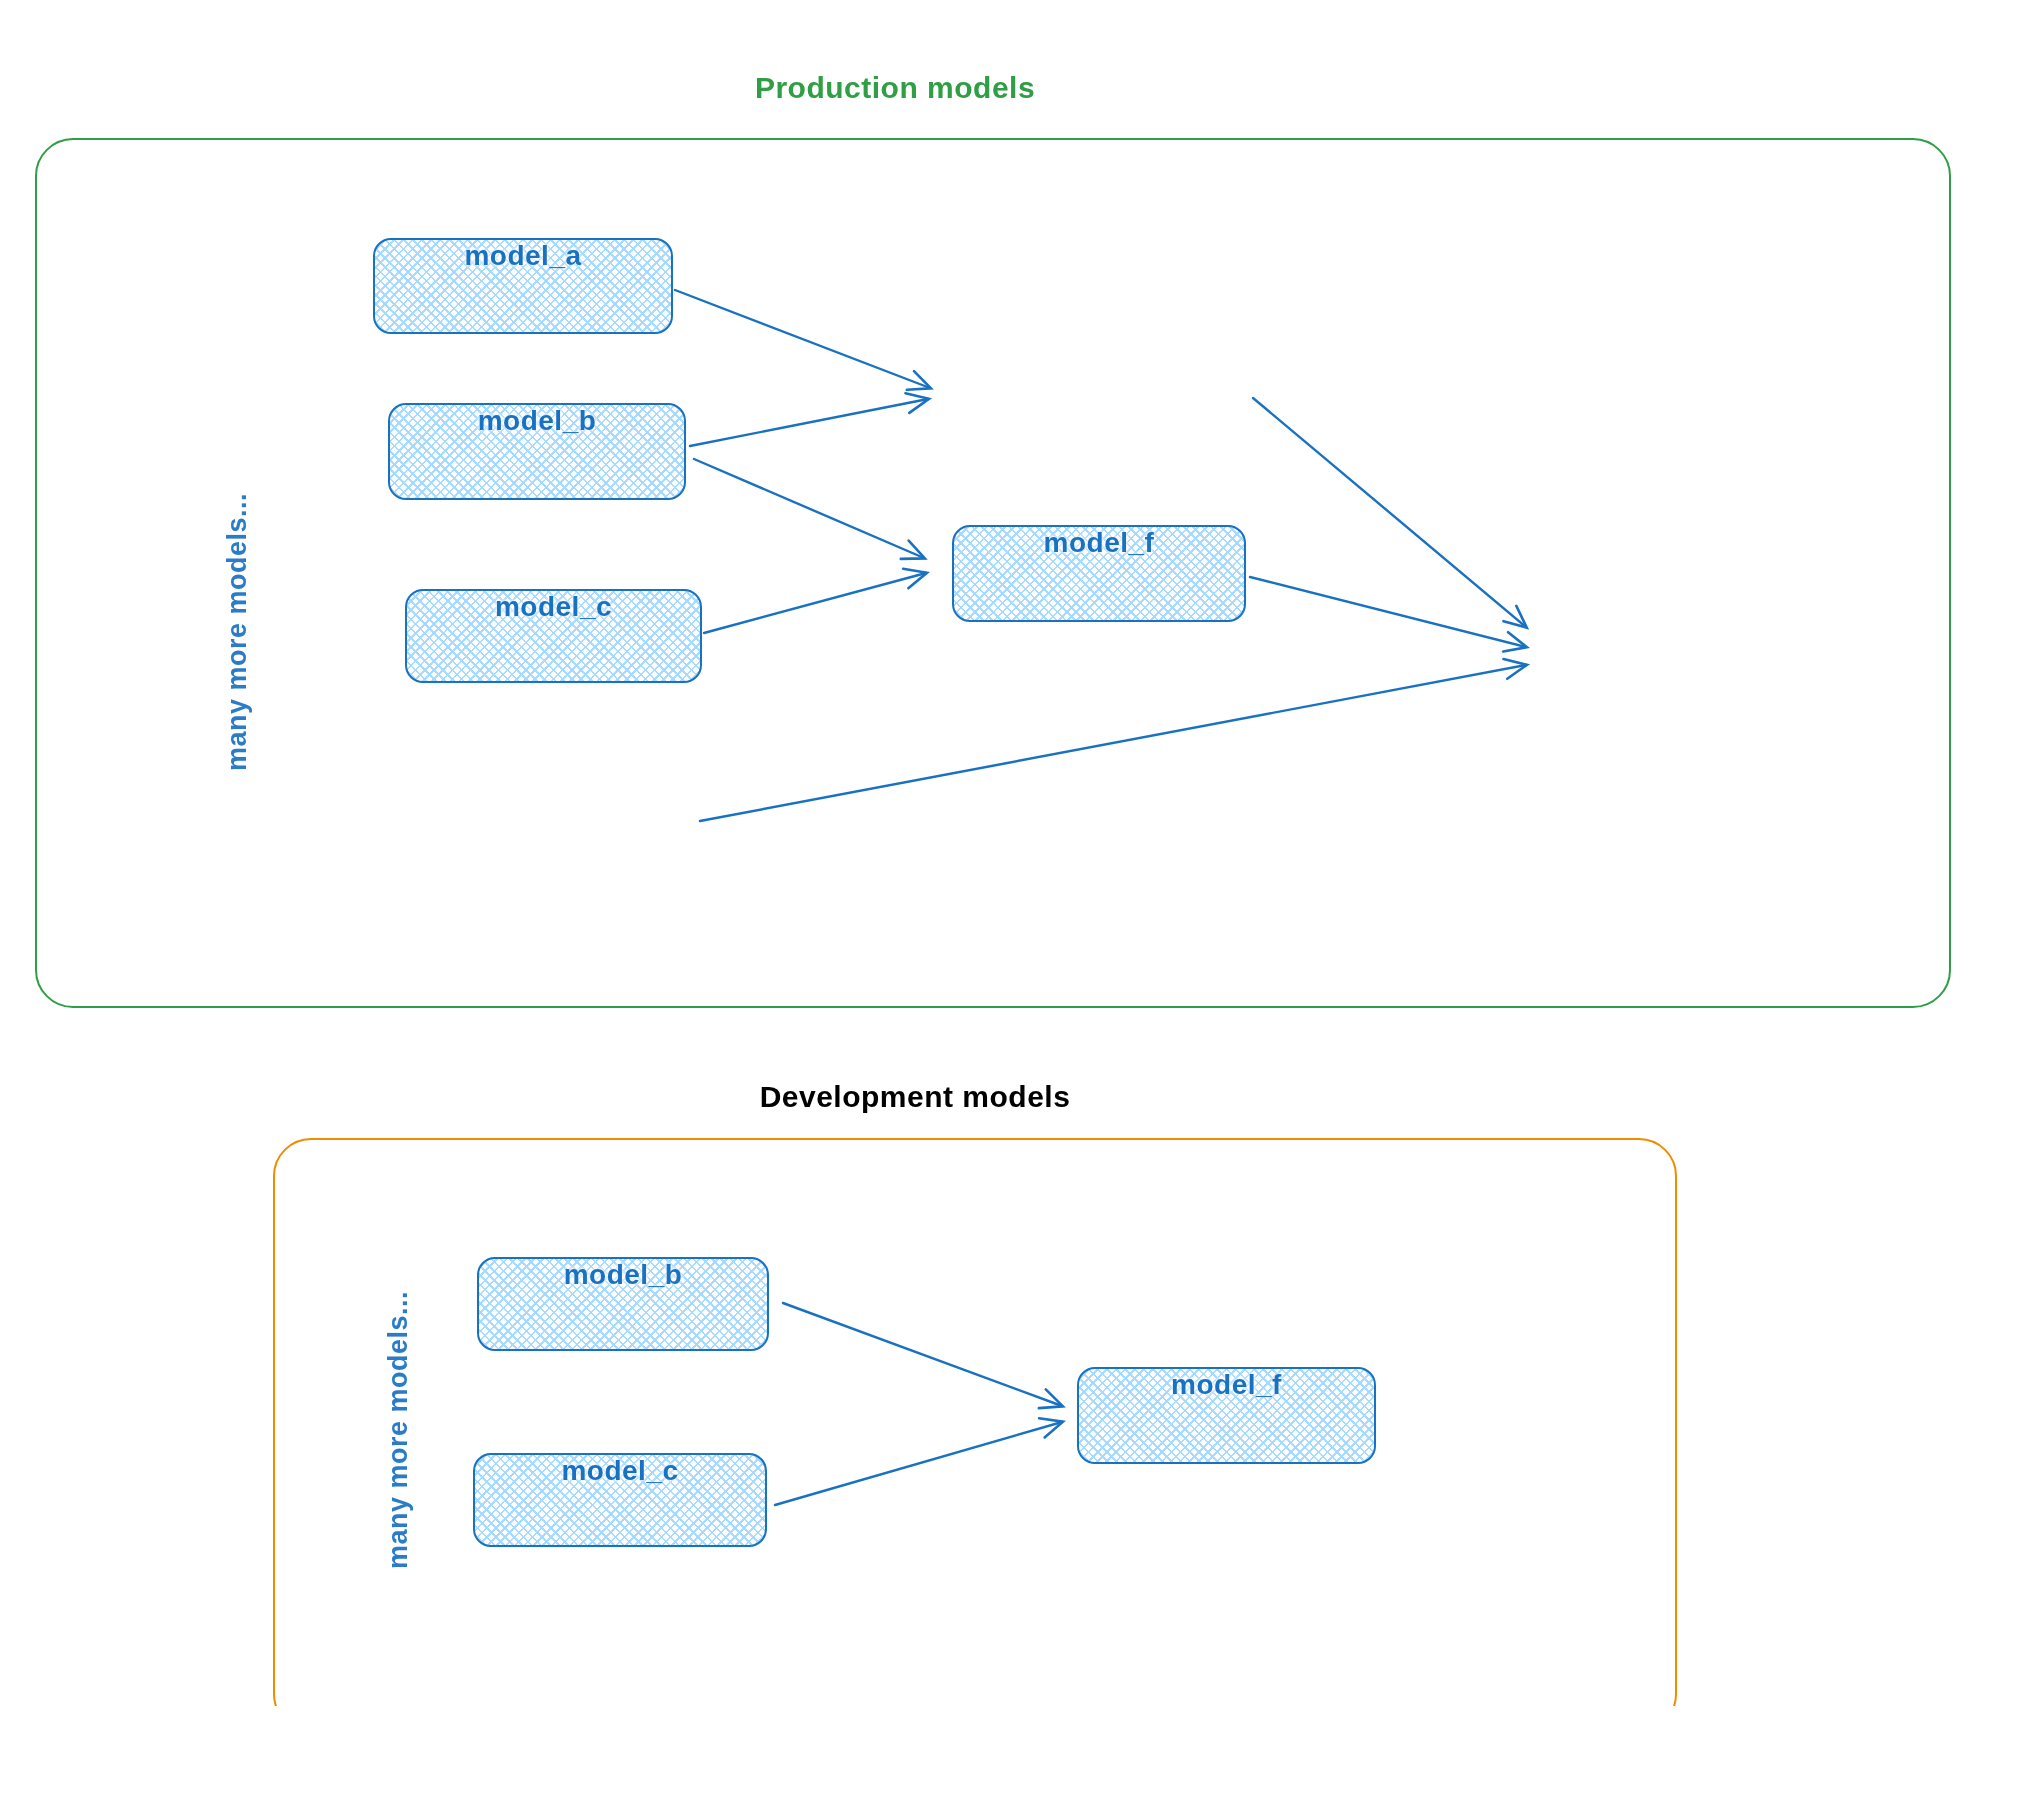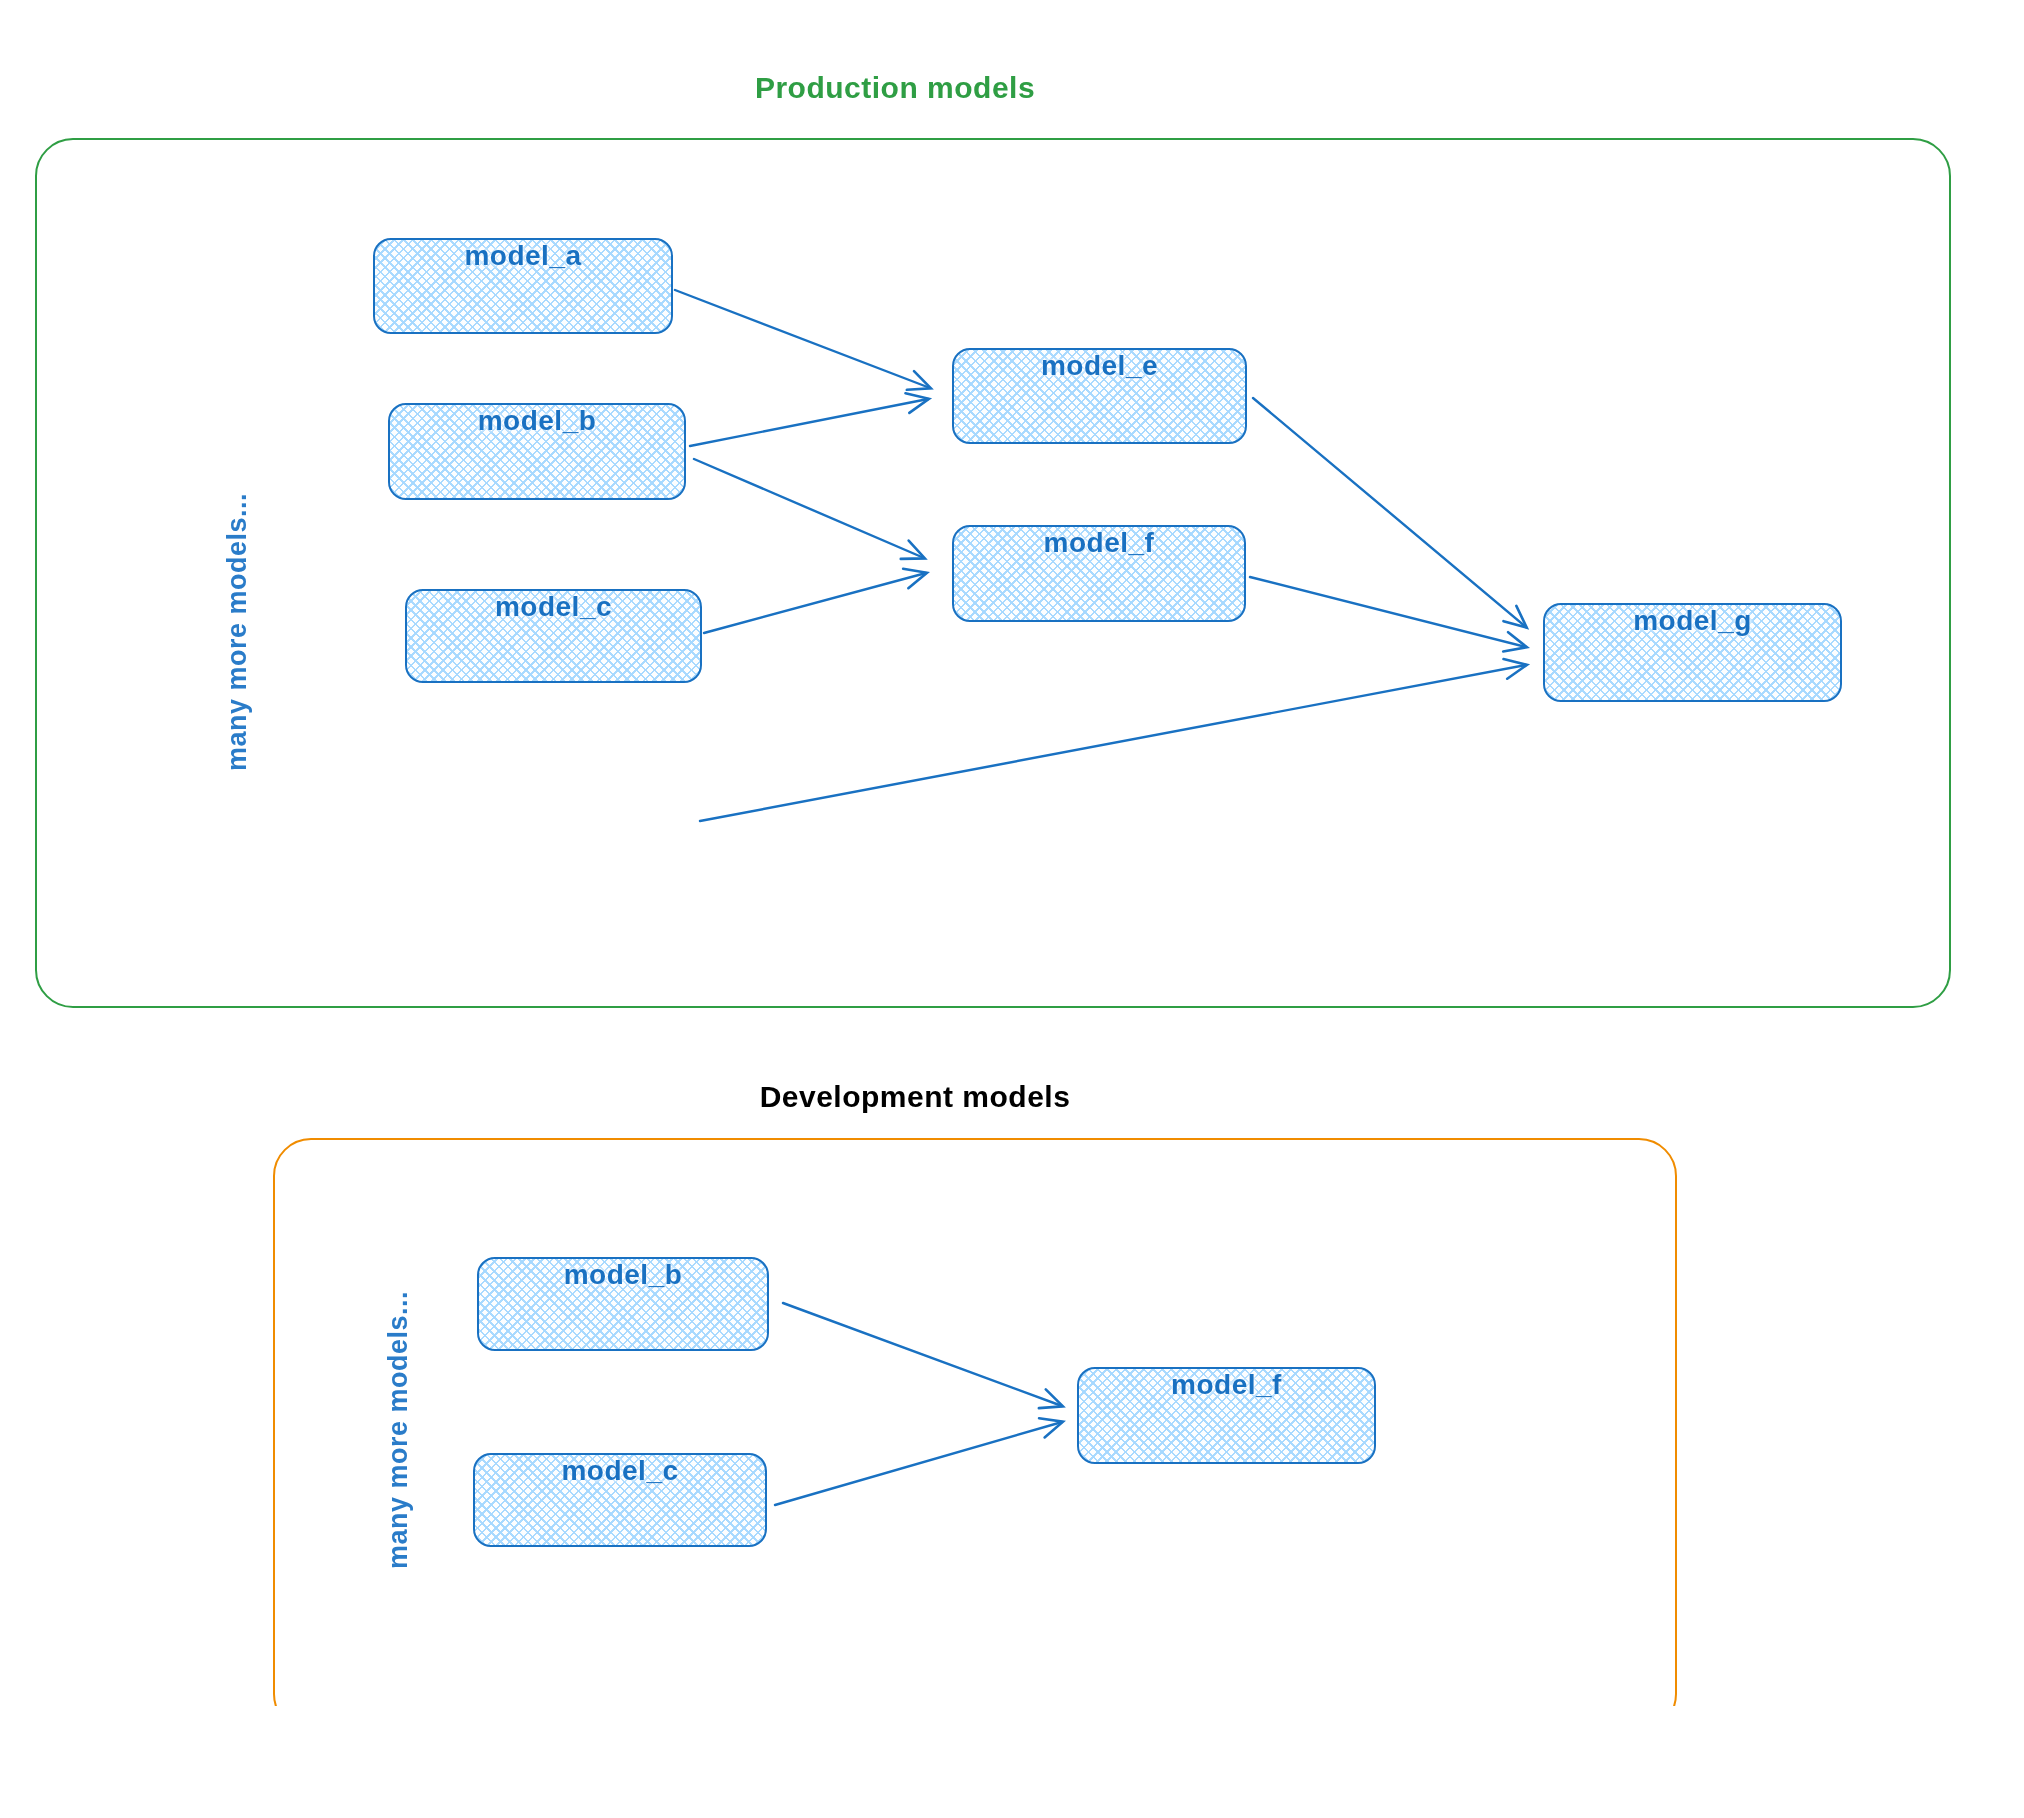--- a/index.html
+++ b/index.html
@@ -86,31 +86,25 @@
 
   <div class="node" style="left: 388px; top: 403px; width: 294px; height: 93px;">
     <span class="node-label">model_b</span>
   </div>
 
   <div class="node" style="left: 405px; top: 589px; width: 293px; height: 90px;">
     <span class="node-label">model_c</span>
   </div>
 
 
-  <div class="node" style="left: 952px; top: 348px; width: 291px; height: 92px;">
-    <span class="node-label">model_e</span>
-  </div>
 
   <div class="node" style="left: 952px; top: 525px; width: 290px; height: 93px;">
     <span class="node-label">model_f</span>
   </div>
 
-  <div class="node" style="left: 1543px; top: 603px; width: 295px; height: 95px;">
-    <span class="node-label">model_g</span>
-  </div>
 
   <div class="group-title" style="left: 915px; top: 1097px; color: #000000;">Development models</div>
 
   <div class="group-box development" style="left: 273px; top: 1138px; width: 1400px; height: 590px;"></div>
 
   <div class="more-label" style="left: 398px; top: 1430px;">many more models...</div>
 
   <div class="node" style="left: 477px; top: 1257px; width: 288px; height: 90px;">
     <span class="node-label">model_b</span>
   </div>

